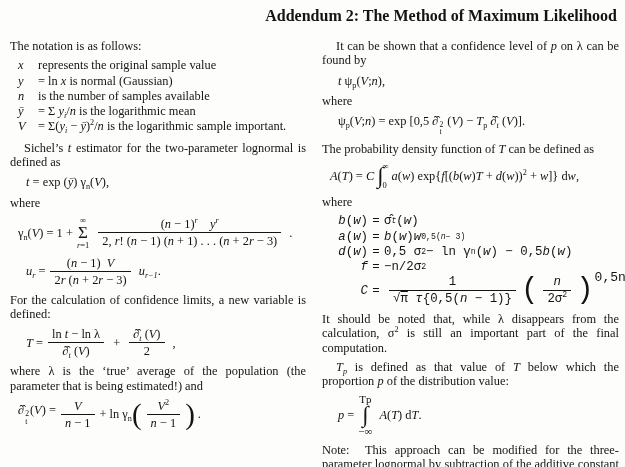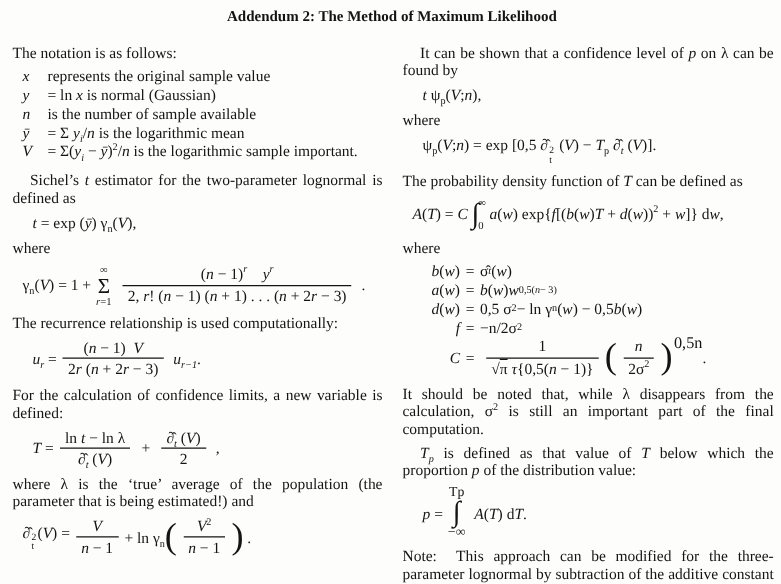--- a/index.html
+++ b/index.html
@@ -1,20 +1,20 @@
 <!DOCTYPE html>
 <html><head>
 <meta charset="utf-8">
 <style>
   html,body{margin:0;padding:0;width:625px;height:467px;overflow:hidden;
     background:#fdfdfb;color:#141414;
     font-family:"Liberation Serif","DejaVu Serif",serif;
     font-size:12.4px;line-height:1.14;}
   .page{padding:5px 8px 0 10px;box-sizing:border-box;width:625px;height:467px;}
-  .title{font-weight:bold;font-size:12px;text-align:center;margin:2px 0 12px 0;}
+  .title{font-weight:bold;font-size:16px;text-align:right;margin:2px 0 12px 0;}
   .cols{display:flex;gap:16px;align-items:flex-start;}
   .col-left{width:296px;flex:none;}
   .col-right{width:297px;flex:none;}
   p{margin:2px 0 5px 0;text-align:justify;}
   p.indent{text-indent:14px;}
   .it{font-style:italic;}
   sup,sub{font-size:0.66em;line-height:0;}
   .nota-list{margin:4px 0 8px 8px;}
   .nota{display:grid;grid-template-columns:20px 1fr;margin-bottom:1px;}
   .eq{display:flex;align-items:center;margin:6px 0 6px 16px;white-space:nowrap;}
@@ -32,21 +32,21 @@
     height:27px;font-size:8.5px;line-height:1;margin-left:-1px;}
   .intop2{display:inline-grid;justify-items:center;line-height:1;margin:0 4px;}
   .intop2 .lim{font-size:11px;}
   .intop2 .isym{font-size:23px;line-height:0.9;}
   .bigp{font-size:29px;line-height:0.75;font-weight:400;vertical-align:middle;}
   .bigexp{font-size:13px;position:relative;top:-12px;margin-left:1px;}
   .vstack{display:inline-grid;justify-items:start;font-size:0.62em;line-height:1;
     vertical-align:-0.25em;margin:0 1px;}
   .ovl{text-decoration:overline;}
   .plus{margin:0 4px;}
-  .defs{margin:4px 0 6px 0;}
+  .defs{margin:4px 0 6px 0;font-family:Liberation Mono, monospace;}
   .defrow{display:grid;grid-template-columns:46px 16px auto;align-items:center;
     margin-bottom:1px;white-space:nowrap;}
   .dlhs{text-align:right;}
   .deq{text-align:center;}
   .drhs{display:flex;align-items:center;}
   .eq .tail{margin-left:3px;}
 </style>
 </head>
 <body>
 
@@ -62,21 +62,21 @@
         <div class="nota">
           <span><span class="it">x</span></span>
           <span><span>represents the original sample value</span></span>
         </div>
         <div class="nota">
           <span><span class="it">y</span></span>
           <span><span>= ln </span><span class="it">x</span><span> is normal (Gaussian)</span></span>
         </div>
         <div class="nota">
           <span><span class="it">n</span></span>
-          <span><span>is the number of sample available</span></span>
+          <span><span>is the number of samples available</span></span>
         </div>
         <div class="nota">
           <span><span class="it">ȳ</span></span>
           <span><span>= Σ </span><span class="it">y</span><sub class="it">i</sub><span>/</span><span class="it">n</span><span> is the logarithmic mean</span></span>
         </div>
         <div class="nota">
           <span><span class="it">V</span></span>
           <span><span>= Σ(</span><span class="it">y</span><sub class="it">i</sub><span> − </span><span class="it">ȳ</span><span>)</span><sup>2</sup><span>/</span><span class="it">n</span><span> is the logarithmic sample important.</span></span>
         </div>
       </div>
@@ -96,21 +96,20 @@
           <span class="sym">Σ</span>
           <span class="lim"><span class="it">r</span><span>=1</span></span>
         </span>
         <span class="frac">
           <span class="num"><span>(</span><span class="it">n</span><span> − 1)</span><sup class="it">r</sup><span>&nbsp;&nbsp;&nbsp;&nbsp;</span><span class="it">y</span><sup class="it">r</sup></span>
           <span class="den"><span>2, </span><span class="it">r</span><span>! (</span><span class="it">n</span><span> − 1) (</span><span class="it">n</span><span> + 1) . . . (</span><span class="it">n</span><span> + 2</span><span class="it">r</span><span> − 3)</span></span>
         </span>
         <span class="tail">.</span>
       </div>
 
-      <p>The recurrence relationship is used computationally:</p>
 
       <div class="eq">
         <span><span class="it">u</span><sub class="it">r</sub><span> = </span></span>
         <span class="frac">
           <span class="num"><span>(</span><span class="it">n</span><span> − 1)&nbsp;&nbsp;</span><span class="it">V</span></span>
           <span class="den"><span>2</span><span class="it">r</span><span> (</span><span class="it">n</span><span> + 2</span><span class="it">r</span><span> − 3)</span></span>
         </span>
         <span class="tail"><span class="it">u</span><sub class="it">r−1</sub><span>.</span></span>
       </div>
 

